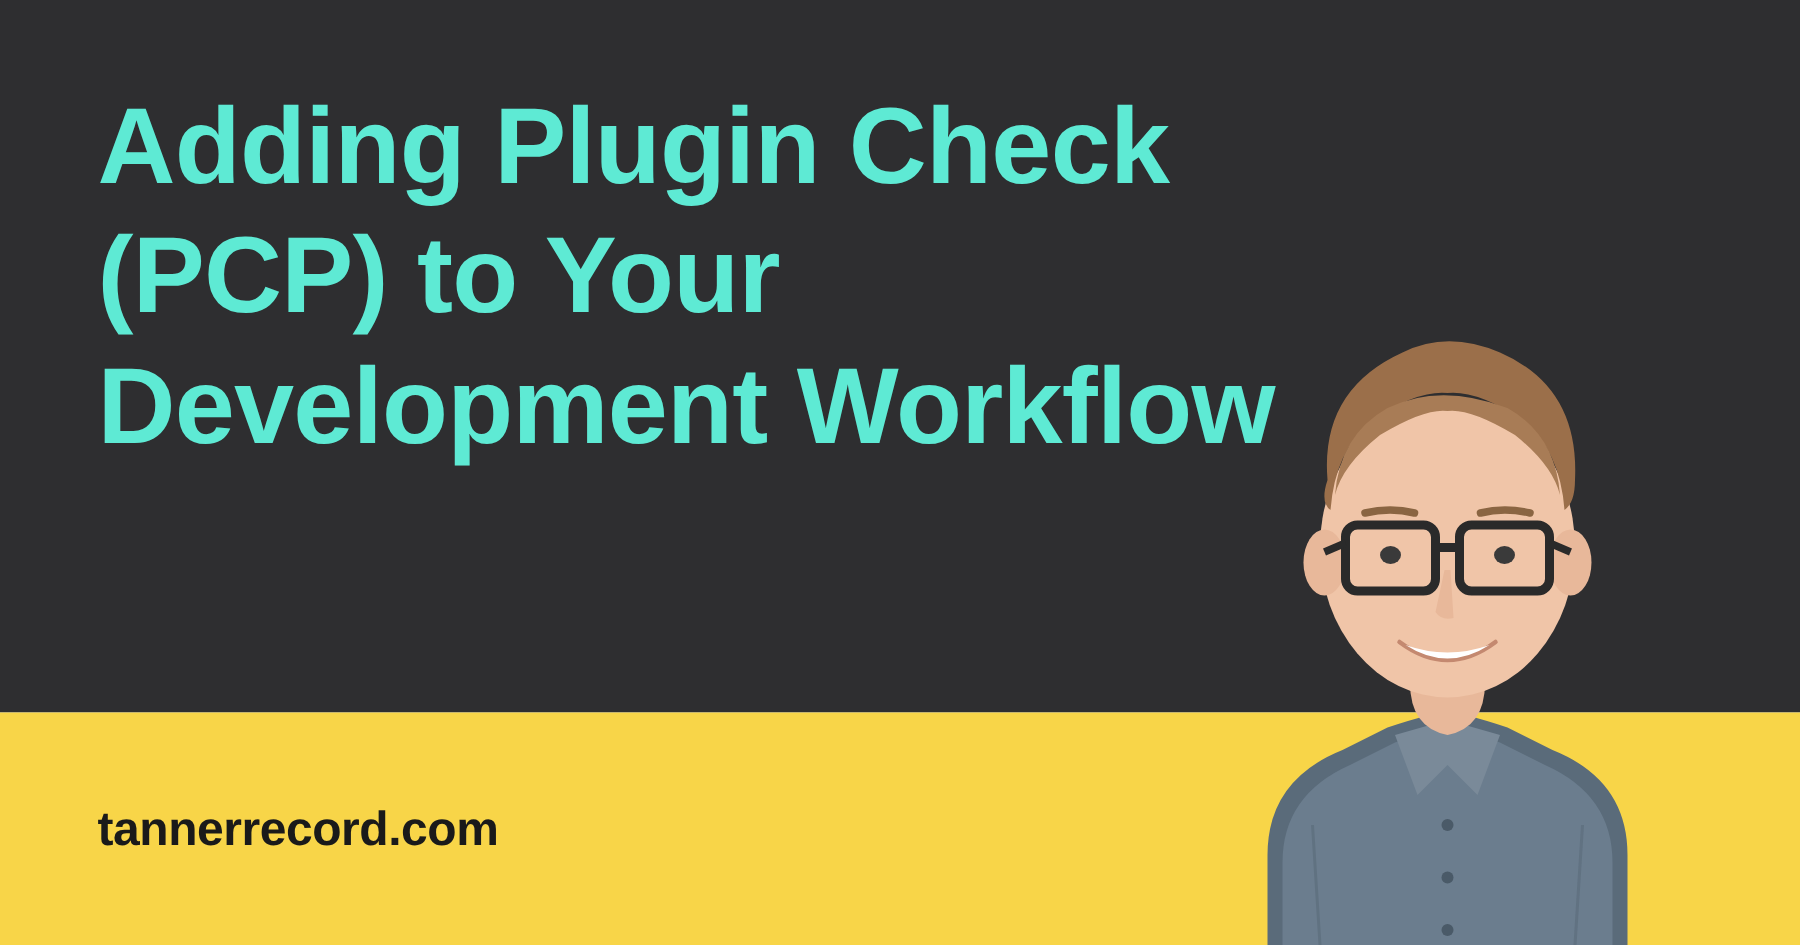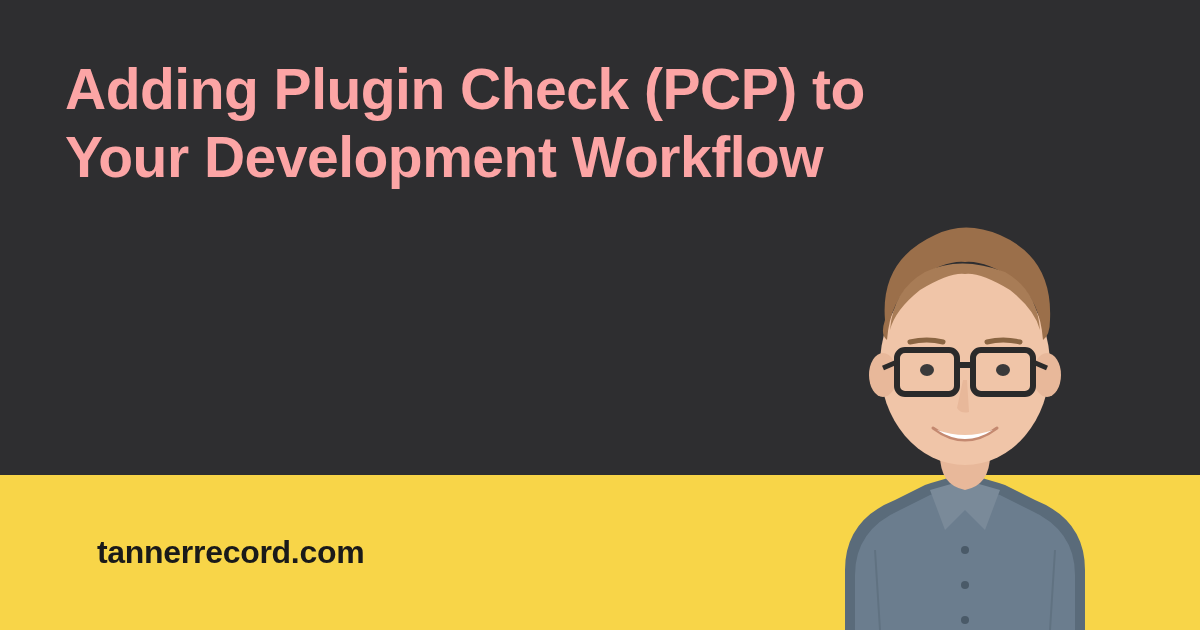--- a/index.html
+++ b/index.html
@@ -23,28 +23,28 @@
     }
     .top-section {
       background: #2e2e30;
       flex: 1;
       padding: 55px 65px 0 65px;
       position: relative;
     }
     .bottom-section {
       background: #f8d548;
       height: 155px;
-      padding: 0 97px;
+      padding: 0 65px;
       display: flex;
       align-items: center;
       position: relative;
     }
     .title {
-      color: #fca5a5;
-      font-size: 57px;
+      color: #5eead4;
+      font-size: 72px;
       font-weight: 700;
       line-height: 1.2;
       letter-spacing: -0.5px;
       max-width: 900px;
     }
     .site-url {
       color: #1a1a1a;
       font-size: 32px;
       font-weight: 700;
       letter-spacing: -0.3px;

